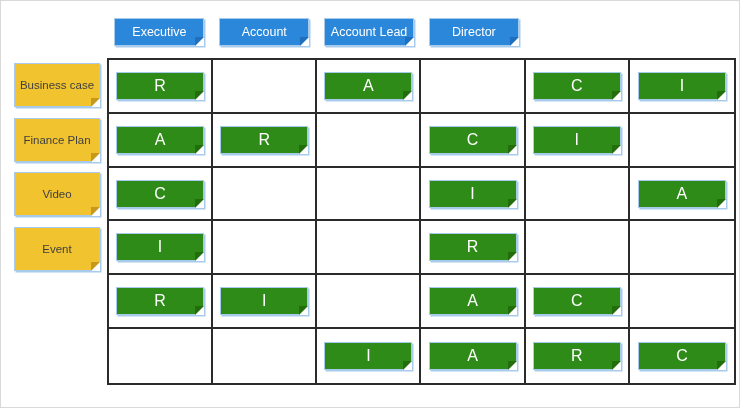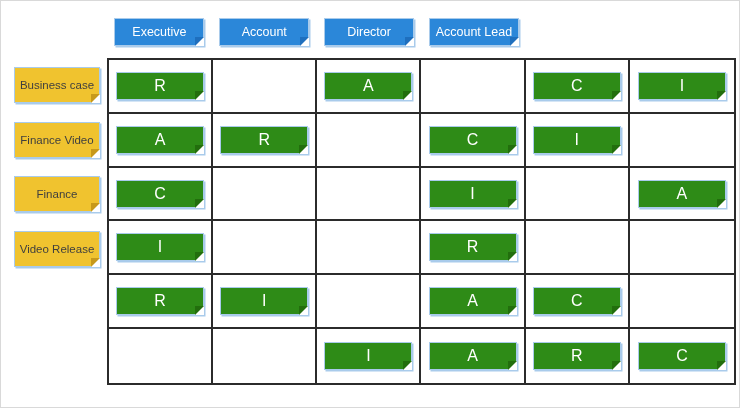--- a/index.html
+++ b/index.html
@@ -18,21 +18,21 @@
   .note.green{background:var(--badge-fill,#2E8B17);--fold-c:var(--badge-fold,#226E0D);}
 
   
   .headers{position:absolute;left:106px;top:17px;width:629px;height:28px;
            display:grid;grid-template-columns:repeat(6,1fr);}
   .header-note{width:90px;height:28px;margin:0 auto;font-size:12.5px;color:#ffffff;}
 
   
   .rowlabels{position:absolute;left:13px;top:57px;width:86px;height:327px;
              display:grid;grid-template-rows:repeat(6,1fr);align-items:center;}
-  .label-note{width:86px;height:36px;font-size:11.5px;color:#3f3f3f;}
+  .label-note{width:86px;height:44px;font-size:11.5px;color:#3f3f3f;}
 
   
   .grid{position:absolute;left:106px;top:57px;width:629px;height:327px;
         box-sizing:border-box;border:2px solid var(--grid-line,#2B2B2B);background:#fff;
         display:grid;grid-template-columns:repeat(6,1fr);grid-template-rows:repeat(6,1fr);}
   .cellbox{border-right:2px solid var(--grid-line,#2B2B2B);
            border-bottom:2px solid var(--grid-line,#2B2B2B);
            display:flex;align-items:center;justify-content:center;}
   .cellbox:nth-child(6n){border-right:none;}
   .cellbox:nth-child(n+31){border-bottom:none;}
@@ -41,29 +41,29 @@
   .badge:empty{visibility:hidden;}
 </style>
 </head>
 <body>
 
 <div class="board">
 
   <div class="headers">
     <div class="note blue header-note">Executive</div>
     <div class="note blue header-note">Account</div>
+    <div class="note blue header-note">Account Lead</div>
     <div class="note blue header-note">Director</div>
-    <div class="note blue header-note">Account Lead</div>
   </div>
 
   <div class="rowlabels">
     <div class="note yellow label-note">Business case</div>
-    <div class="note yellow label-note">Finance Video</div>
-    <div class="note yellow label-note">Finance</div>
-    <div class="note yellow label-note">Video Release</div>
+    <div class="note yellow label-note">Finance Plan</div>
+    <div class="note yellow label-note">Video</div>
+    <div class="note yellow label-note">Event</div>
   </div>
 
   <div class="grid">
     <div class="cellbox">
         <div class="note green badge">R</div>
       </div>
     <div class="cellbox">
         <div class="note green badge"></div>
       </div>
     <div class="cellbox">

